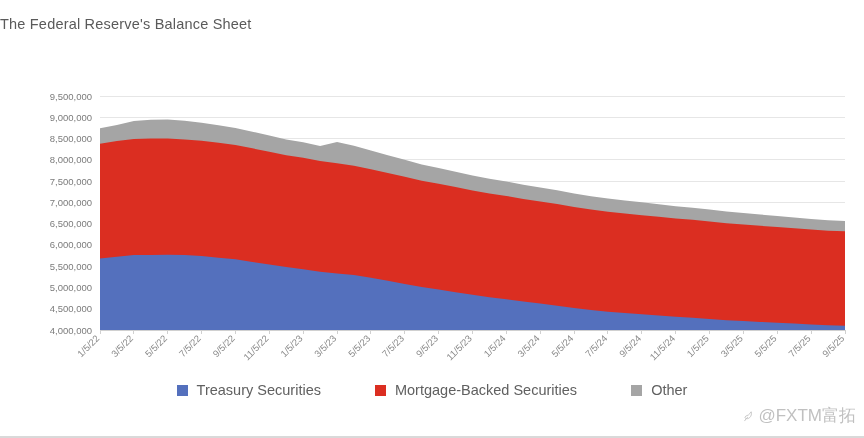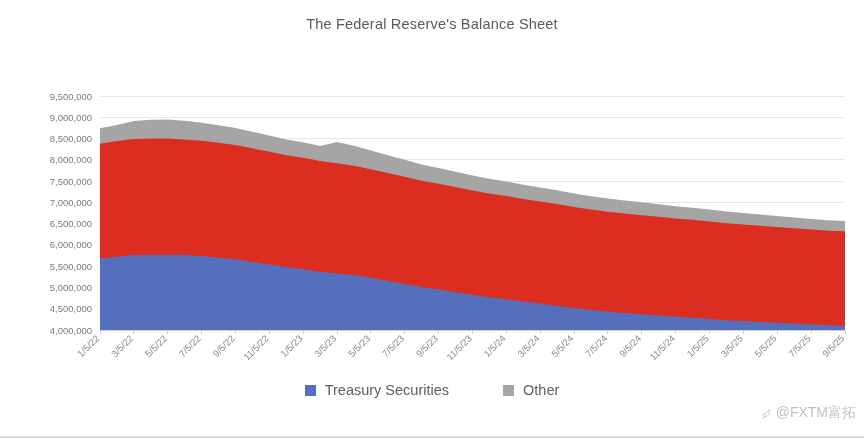--- a/index.html
+++ b/index.html
@@ -19,21 +19,20 @@
     position: absolute;
     left: 0; top: 0;
     width: 864px;
     height: 438px;
   }
   .title-block {
     position: absolute;
     left: 0;
     top: 14px;
     width: 864px;
-    text-align: center;
     line-height: 1.45;
   }
   .title-line {
     font-size: 14.5px;
     color: #5a5a5a;
     letter-spacing: 0.2px;
     white-space: nowrap;
   }
   svg.plot {
     position: absolute;
@@ -96,21 +95,21 @@
   .watermark {
     position: absolute;
     right: 8px;
     top: 404px;
     display: flex;
     align-items: center;
     gap: 4px;
     opacity: 0.62;
   }
   .watermark-text {
-    font-size: 14px;
+    font-size: 17px;
     color: #9a9a9a;
     white-space: nowrap;
   }
   .watermark-icon {
     width: 13px;
     height: 13px;
     display: inline-block;
   }
   .bottom-rule {
     position: absolute;
@@ -216,20 +215,24 @@
         <text x="845.0000000000001" y="339" text-anchor="end" class="xtick-label" transform="rotate(-45 845.0000000000001 339)">9/5/25</text>
       </g>
   </svg>
 
   <div class="legend" id="legend">
       <div class="legend-item">
         <span class="legend-swatch" style="background: rgb(84, 112, 189);"></span>
         <span class="legend-label">Treasury Securities</span>
       </div>
       <div class="legend-item">
+        <span class="legend-swatch" style="background: rgb(219, 46, 33);"></span>
+        <span class="legend-label">Mortgage-Backed Securities</span>
+      </div>
+      <div class="legend-item">
         <span class="legend-swatch" style="background: rgb(165, 165, 165);"></span>
         <span class="legend-label">Other</span>
       </div>
     </div>
 
   <div class="watermark">
     <span class="watermark-icon">
       <svg viewBox="0 0 16 16" width="13" height="13">
         <path d="M12.5 2.2c.9 2.4.2 5.3-1.8 7.1-1.5 1.4-3.6 1.8-5.1 1-.5-.3-.8-.9-.6-1.5.3-1 1.3-1.6 2.3-1.9 1.4-.4 2.7-1.2 3.5-2.4.6-.9 1.1-1.6 1.7-2.3z" fill="none" stroke="#9a9a9a" stroke-width="1.1"></path>
         <path d="M4.3 13.6c1.1-1.9 2.5-3.6 4.2-5" fill="none" stroke="#9a9a9a" stroke-width="1.1"></path>

